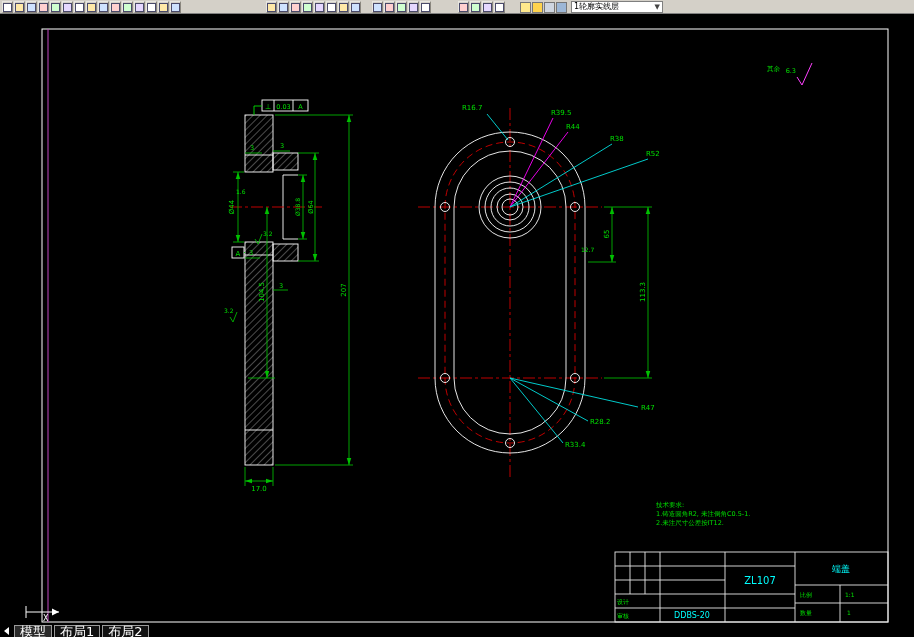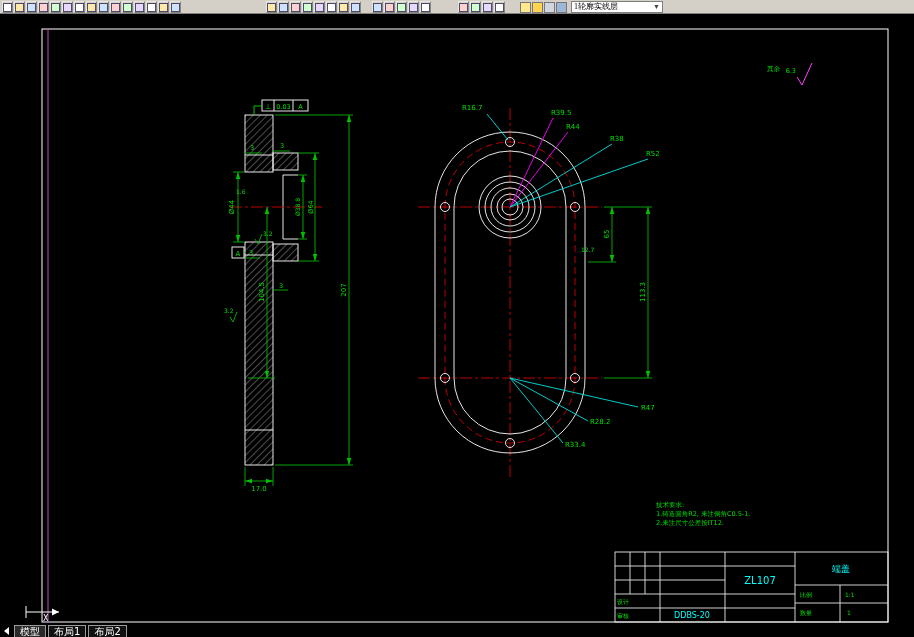--- a/index.html
+++ b/index.html
@@ -1,20 +1,20 @@
 <!DOCTYPE html>
 <html><head>
 <meta charset="utf-8">
 <style>
   html,body{margin:0;padding:0;background:#222;}
   .screen{position:relative;width:914px;height:637px;background:#000;overflow:hidden;
           font-family:"DejaVu Sans",sans-serif;}
   
   .toolbar{position:absolute;top:0;left:0;width:914px;height:14px;background:#d4d0c8;
-           border-bottom:1px solid #808080;display:flex;align-items:flex-start;padding-left:2px;box-sizing:border-box;font-family:Liberation Serif, serif;}
+           border-bottom:1px solid #808080;display:flex;align-items:flex-start;padding-left:2px;box-sizing:border-box;}
   .tb-group{display:flex;margin-top:1px;}
   .tb-group + .tb-group{margin-left:10px;}
   .tb-group:nth-child(2){margin-left:84px;}
   .tb-group:nth-child(4){margin-left:26px;}
   .tb-icon{width:11px;height:12px;margin-right:1px;background:#d4d0c8;
            border:1px solid #e8e6e1;border-right-color:#8a867e;border-bottom-color:#8a867e;
            display:flex;align-items:center;justify-content:center;box-sizing:border-box;}
   .tb-glyph{width:7px;height:7px;border:1px solid #4a4a6a;display:block;}
   .layer-tools{display:flex;align-items:center;margin-left:14px;margin-top:1px;}
   .mini-icon{width:9px;height:9px;margin-right:1px;border:1px solid #777;background:#ffe98c;display:block;}
@@ -24,21 +24,21 @@
   .layer-combo{height:12px;background:#fff;border:1px solid #7f7f7f;display:flex;align-items:center;
                font-size:8px;line-height:12px;padding:0 2px;min-width:92px;color:#000;margin-left:3px;box-sizing:border-box;}
   .layer-combo .arrow{margin-left:auto;color:#444;font-size:7px;}
   
   svg.drawing{position:absolute;left:0;top:0;}
   svg text{font-family:"DejaVu Sans",sans-serif;}
   .dimtxt{fill:#00e000;}
   .cyantxt{fill:#00ffff;}
   
   .statusbar{position:absolute;left:0;top:624px;width:914px;height:13px;background:#000;
-             display:flex;align-items:center;color:#fff;font-size:10px;}
+             display:flex;align-items:center;color:#fff;font-size:13px;}
   .tab-scroll{width:0;height:0;border-top:4px solid transparent;border-bottom:4px solid transparent;
               border-right:5px solid #fff;margin:0 5px 0 4px;}
   .mtab{padding:0 5px;border:1px solid #9a9a9a;border-bottom:none;margin-right:2px;background:#111;
         height:11px;line-height:11px;white-space:nowrap;}
   .mtab.active{background:#2a2a2a;}
 </style>
 </head>
 <body>
 
 <div class="screen">

